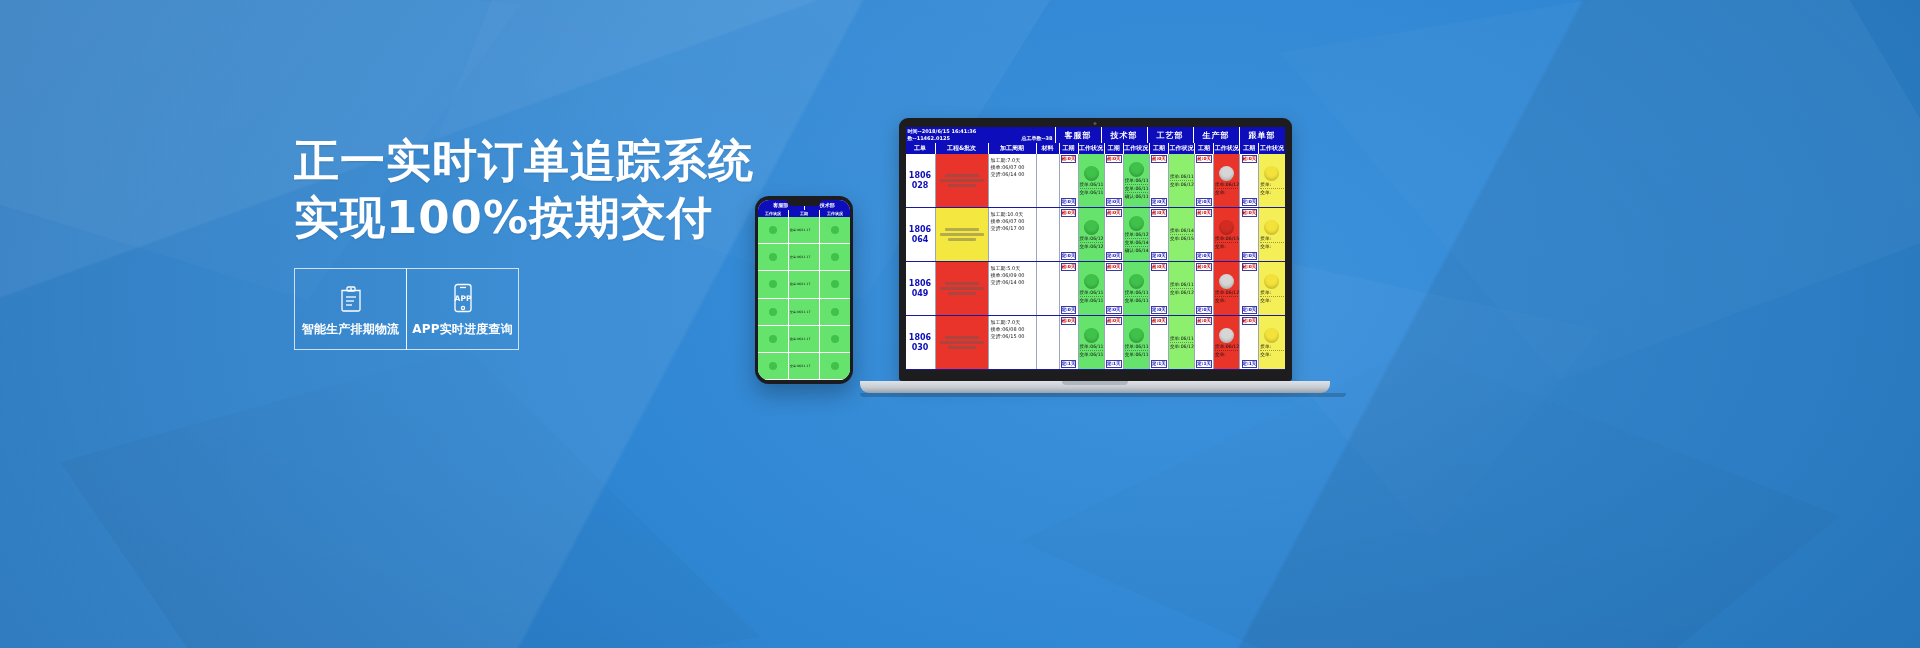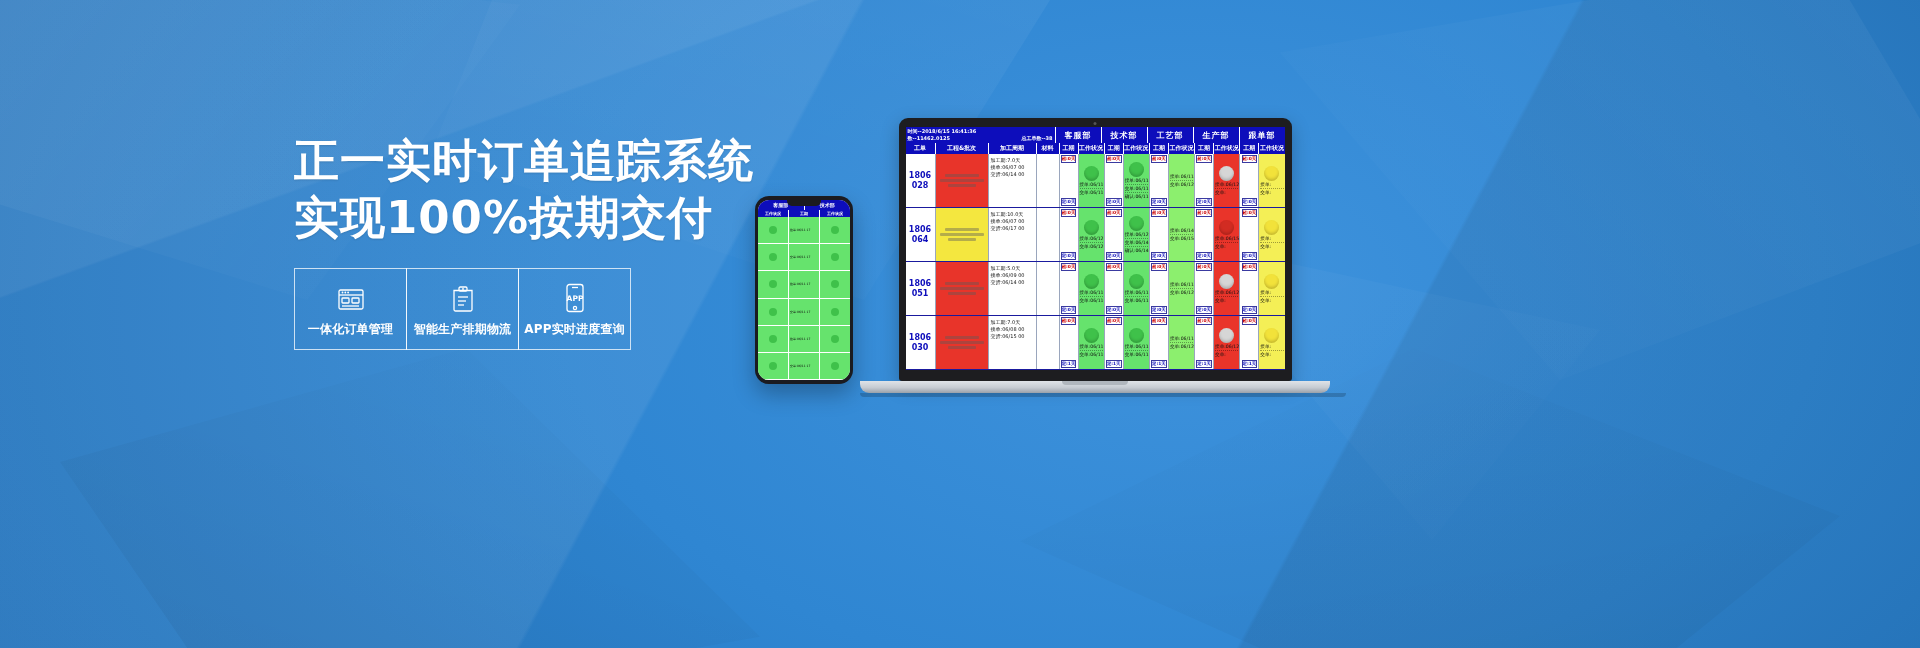--- a/index.html
+++ b/index.html
@@ -176,35 +176,20 @@
   <div class="facet f6"></div>
 
   <div class="copy">
     <div class="headline">
       <span>正一实时订单追踪系统</span>
       <span class="l2">实现100%按期交付</span>
     </div>
 
     <div class="features">
 
-      <div class="feature">
-        <span class="ficon">
-          <svg width="30" height="26" viewBox="0 0 30 26" fill="none" stroke="#ffffff" stroke-width="1.3">
-            <rect x="3" y="3" width="24" height="19" rx="1.5"></rect>
-            <line x1="3" y1="8" x2="27" y2="8"></line>
-            <circle cx="6.5" cy="5.5" r="0.9" fill="#fff" stroke="none"></circle>
-            <circle cx="9.3" cy="5.5" r="0.9" fill="#fff" stroke="none"></circle>
-            <circle cx="12.1" cy="5.5" r="0.9" fill="#fff" stroke="none"></circle>
-            <rect x="6" y="11" width="7" height="5" rx="0.8"></rect>
-            <rect x="16" y="11" width="7" height="5" rx="0.8"></rect>
-            <line x1="6" y1="19" x2="23" y2="19"></line>
-          </svg>
-        </span>
-        <span class="flabel">一体化订单管理</span>
-      </div>
 
       <div class="feature">
         <span class="ficon">
           <svg width="28" height="28" viewBox="0 0 28 28" fill="none" stroke="#ffffff" stroke-width="1.3">
             <path d="M5 5.5h18v19a1.5 1.5 0 0 1-1.5 1.5h-15A1.5 1.5 0 0 1 5 24.5z"></path>
             <rect x="10" y="2" width="8" height="4" rx="1.2"></rect>
             <circle cx="14" cy="4" r="0.9" fill="#fff" stroke="none"></circle>
             <line x1="9" y1="12" x2="19" y2="12"></line>
             <line x1="9" y1="16" x2="17" y2="16"></line>
             <line x1="9" y1="20" x2="15" y2="20"></line>
@@ -463,21 +448,21 @@
               </div>
               <div class="cell c-stat" style="background: rgb(244, 239, 86);">
                 <div class="dot" style="background: rgb(242, 226, 58);"></div>
                 <div class="statline">接单:</div>
                 <div class="statline">交单:</div>
               </div>
             </div>
             <div class="row">
               <div class="cell c-wo">
                 <span>1806</span>
-                <span>051</span>
+                <span>049</span>
               </div>
               <div class="cell c-proj" style="background: rgb(232, 52, 42);">
                 <div class="blurline" style="width: 34px;"></div>
                 <div class="blurline" style="width: 44px;"></div>
                 <div class="blurline" style="width: 28px;"></div>
               </div>
               <div class="cell c-cycle">
                 <div>加工期:5.0天</div>
                 <div>接单:06/09 00</div>
                 <div>交货:06/14 00</div>

